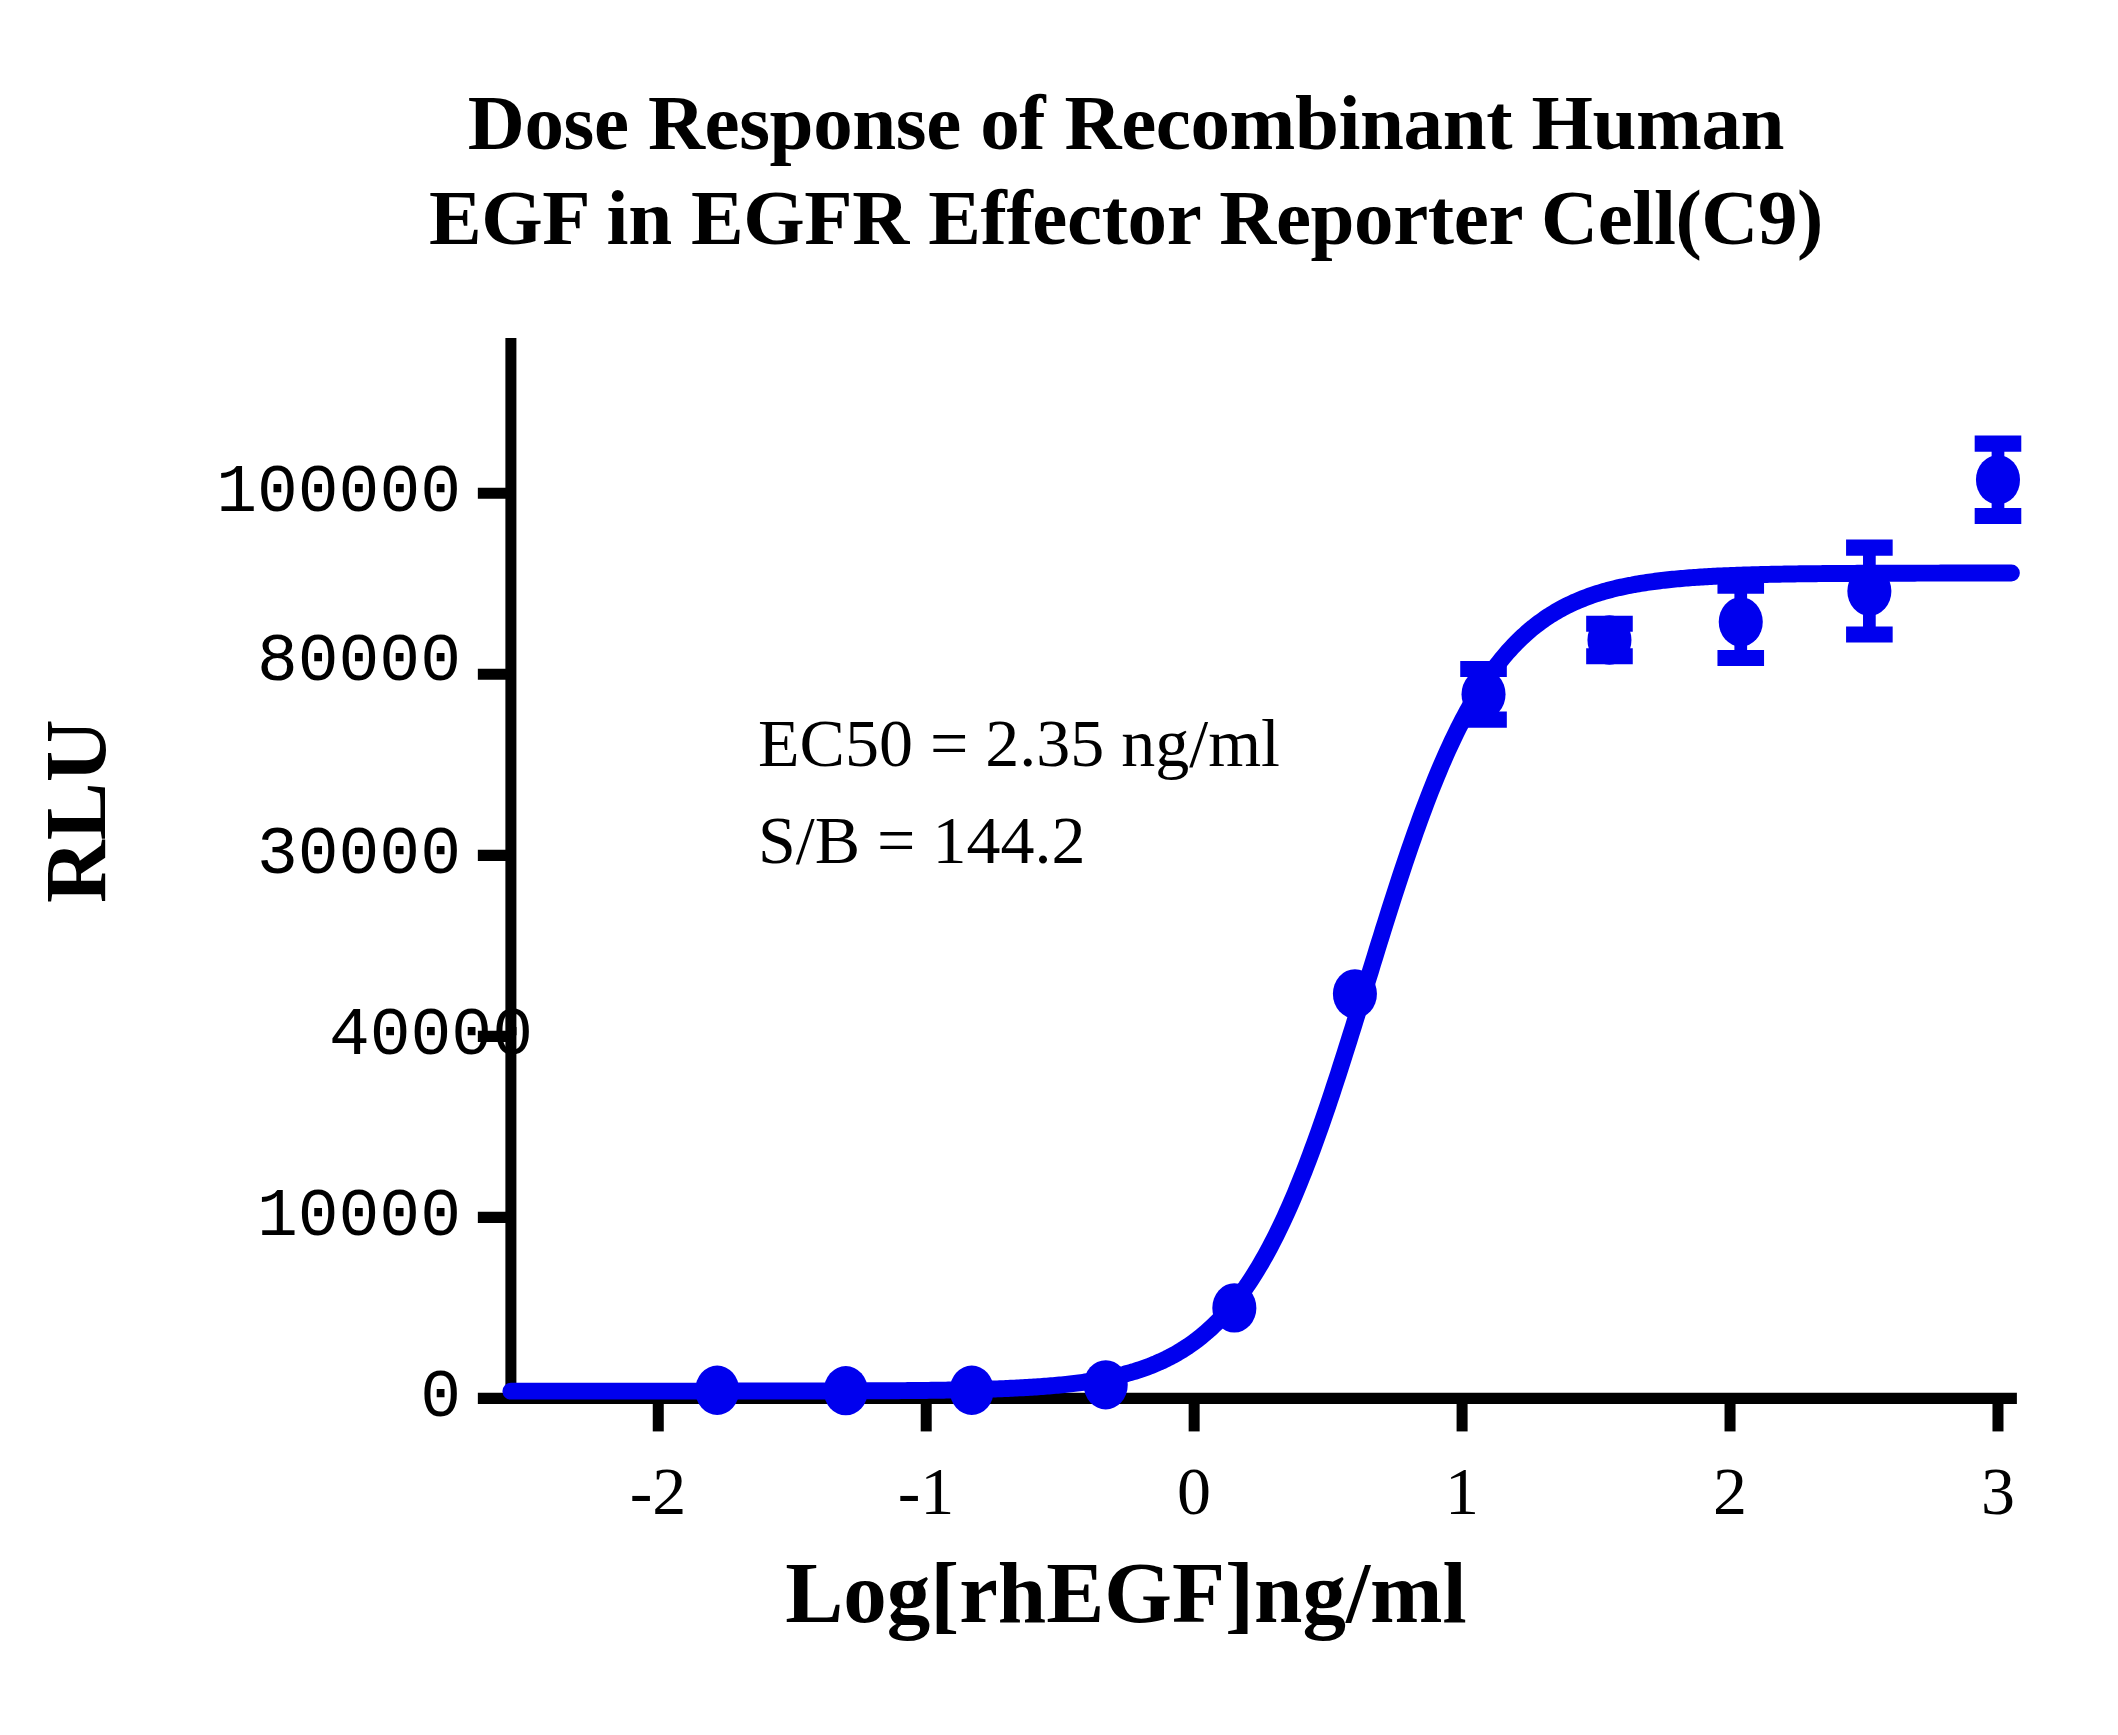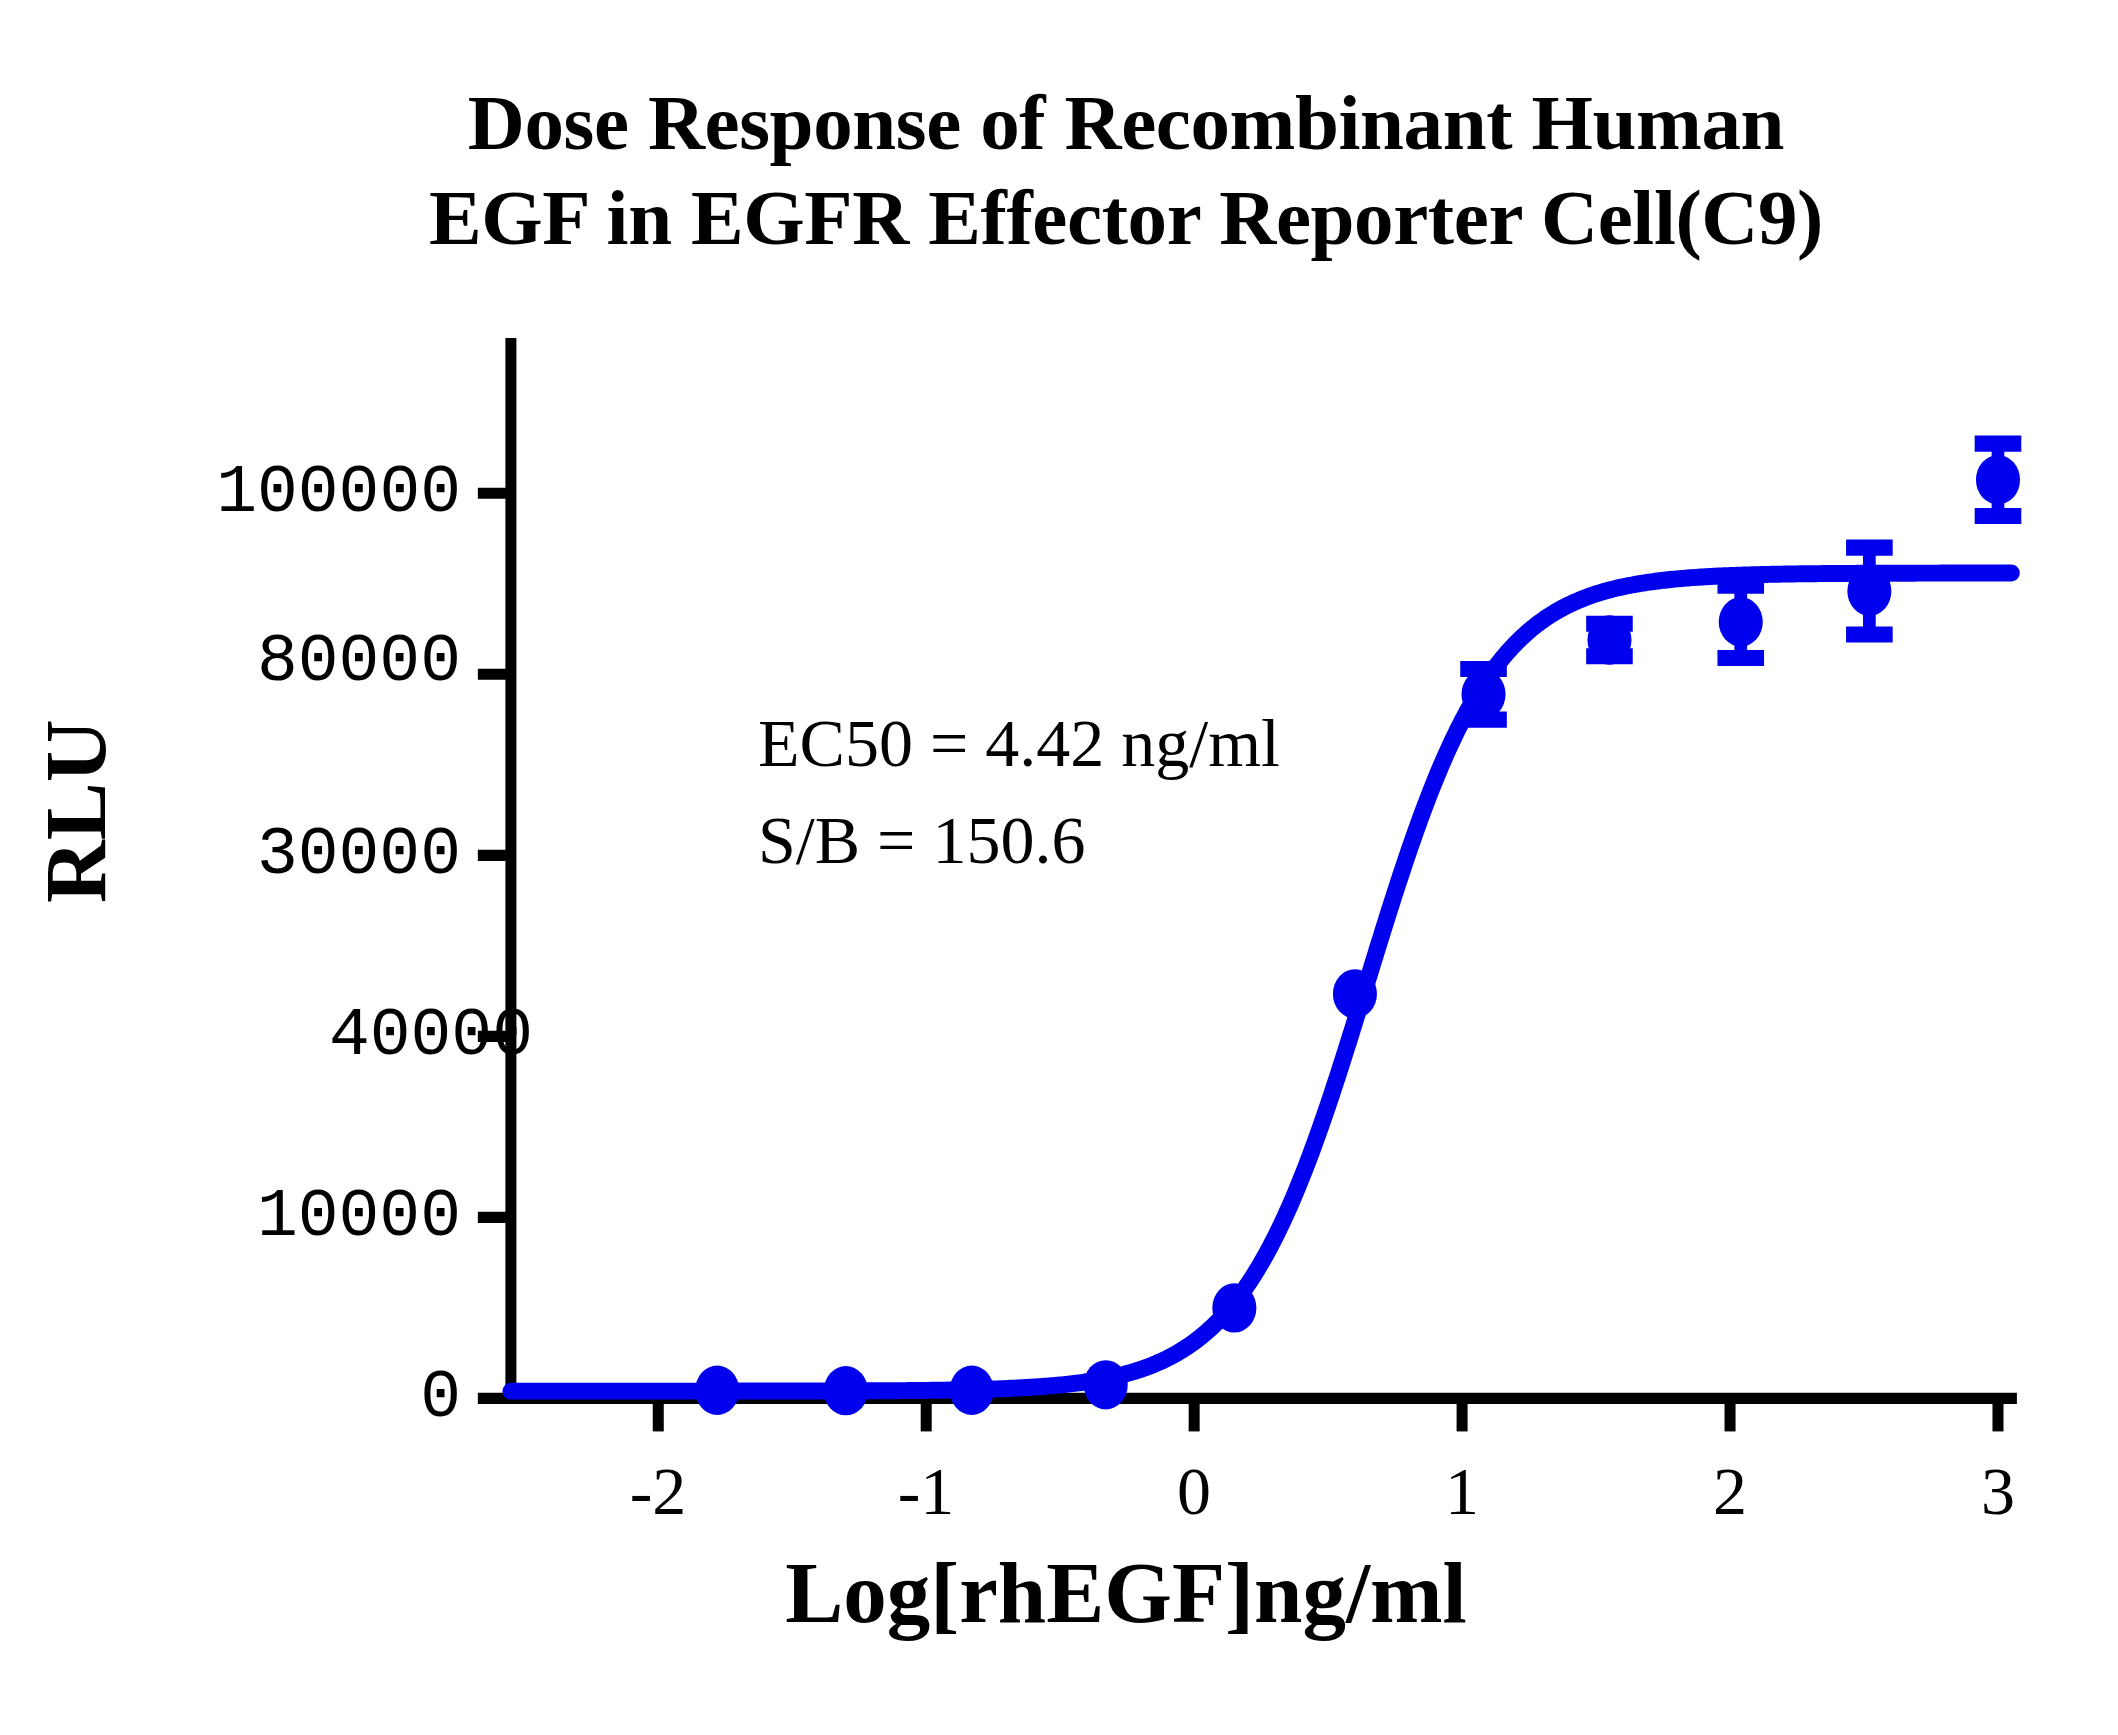--- a/index.html
+++ b/index.html
@@ -130,18 +130,18 @@
       <div class="xtick" style="left: 1194px; top: 1457px;">0</div>
       <div class="xtick" style="left: 1462px; top: 1457px;">1</div>
       <div class="xtick" style="left: 1730px; top: 1457px;">2</div>
       <div class="xtick" style="left: 1998px; top: 1457px;">3</div>
     </div>
 
   <div id="xaxis-title">Log[rhEGF]ng/ml</div>
   <div id="yaxis-title">RLU</div>
 
   <div id="annot">
-    <span>EC50 = 4.42 ng/ml</span>
-    <span>S/B = 150.6</span>
+    <span>EC50 = 2.35 ng/ml</span>
+    <span>S/B = 144.2</span>
   </div>
 
 </div>
 
 
 </body></html>

